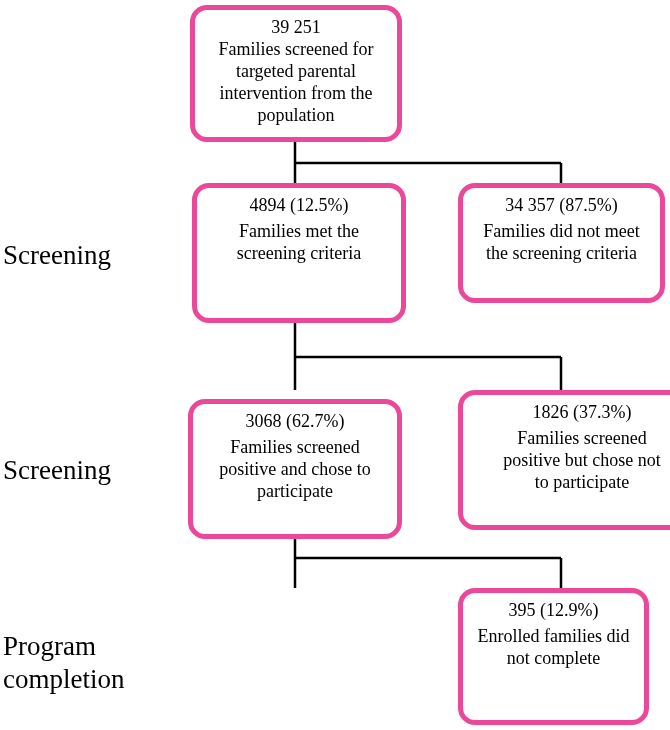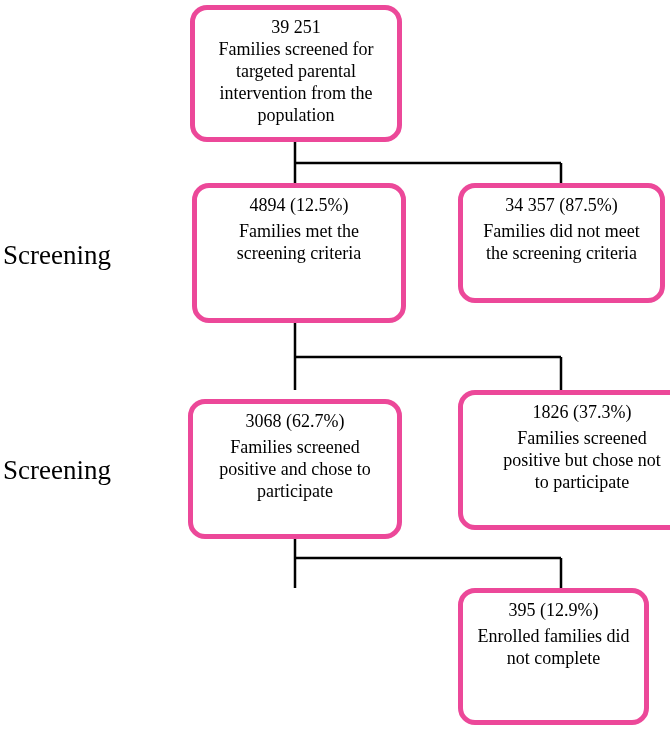--- a/index.html
+++ b/index.html
@@ -76,20 +76,22 @@
   <svg class="connectors" viewBox="0 0 670 730" xmlns="http://www.w3.org/2000/svg" aria-hidden="true">
     <g stroke="#000000" stroke-width="2.5" fill="none">
       <path d="M295 142 V183 M295 163 H561 M561 163 V183"></path>
       <path d="M295 323 V390 M295 357 H561 M561 357 V390"></path>
       <path d="M295 528 V588 M295 558 H561 M561 558 V588"></path>
     </g>
   </svg>
 
   <div class="stage-label label-screening">Screening</div>
   <div class="stage-label label-enrollment">Screening</div>
+  <div class="stage-label label-completion">Program
+completion</div>
 
   <div class="flow-box box-top">
     <div class="num">39 251</div>
     <div class="desc">Families screened for
 targeted parental
 intervention from the
 population</div>
   </div>
 
   <div class="flow-box row-box box-r1-left">

